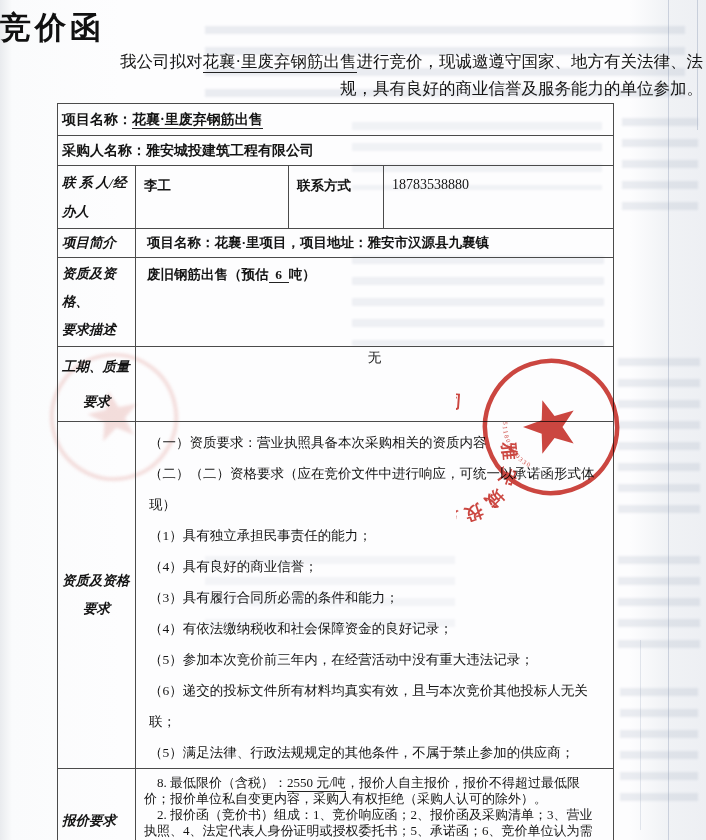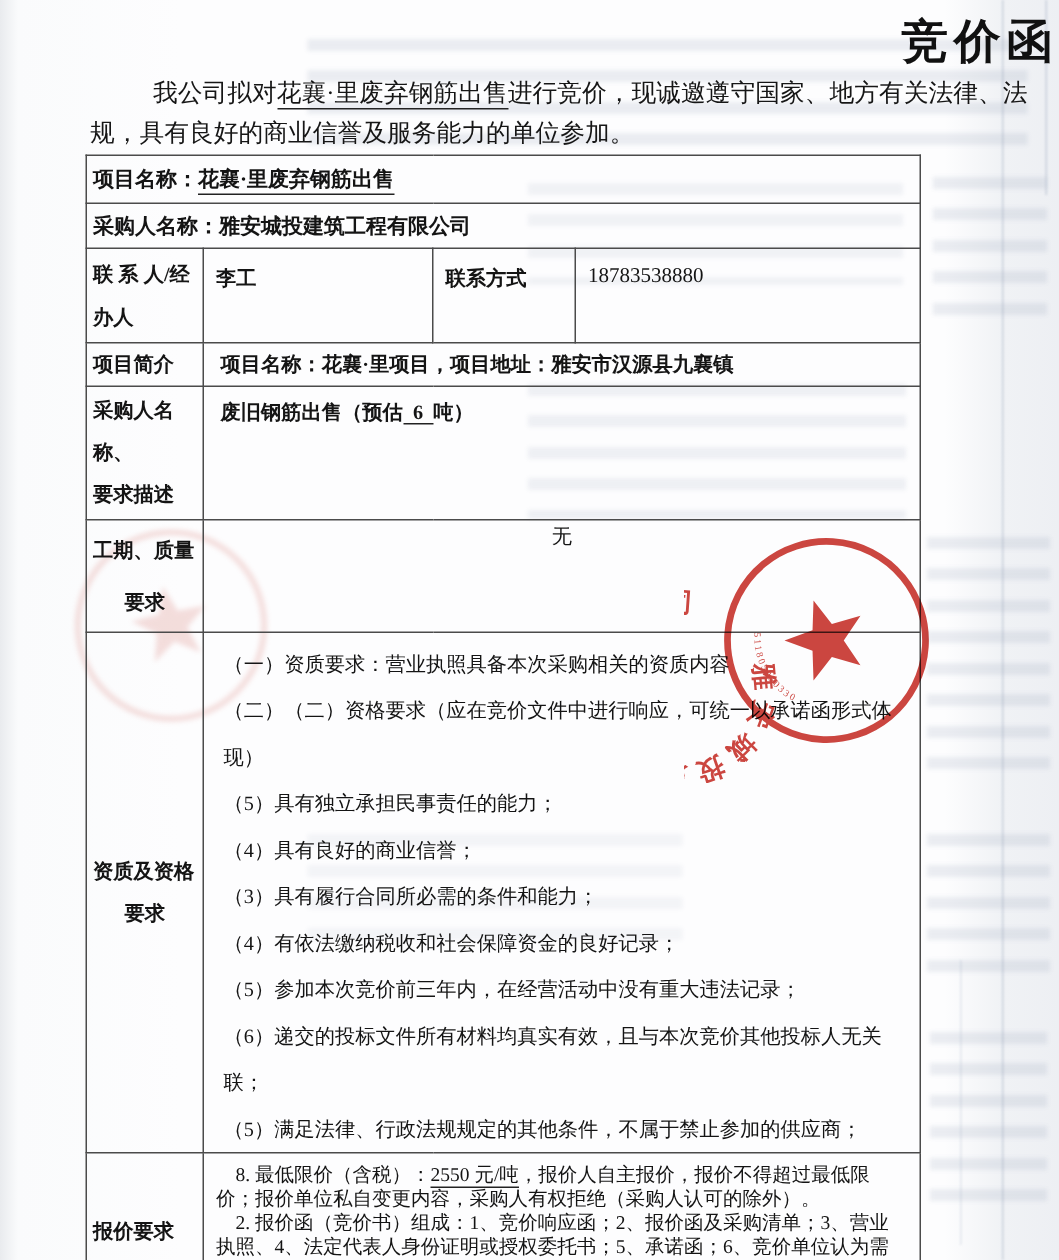--- a/index.html
+++ b/index.html
@@ -16,38 +16,38 @@
   .ghost {
     position:absolute; pointer-events:none;
     background:repeating-linear-gradient(180deg, rgba(125,140,168,0.20) 0 8px, rgba(0,0,0,0) 8px 21px);
     filter:blur(1.3px); opacity:.75;
   }
   .gline { position:absolute; width:1px; background:rgba(140,152,178,.38); filter:blur(.6px); pointer-events:none; }
   .ghost-stamp { position:absolute; left:43px; top:346px; width:142px; height:142px;
     opacity:.26; filter:blur(1.6px); transform:scaleX(-1) rotate(12deg); pointer-events:none; }
   
   .title {
-    position:absolute; top:7px; left:0; width:100%; text-align:right;
+    position:absolute; top:7px; left:0; width:100%; text-align:left;
     font-size:31px; font-weight:700; letter-spacing:4px; color:#111;
   }
   .intro {
     position:absolute; left:60px; top:48px; width:643px;
-    font-size:16.5px; line-height:27px; text-indent:42px; color:#161616;
+    font-size:16.5px; line-height:27px; text-indent:42px; color:#161616;text-align:right;
   }
   .u  { border-bottom:1.2px solid #222; padding-bottom:1px; }
   .u-pre { border-bottom:1.2px solid #222; white-space:pre; }
   
   table.main {
     position:absolute; left:57px; top:103px; width:556px;
     border-collapse:collapse; table-layout:fixed;
     font-size:13.5px; color:#141414;
   }
   table.main td { border:1px solid #4b4b4b; vertical-align:middle; padding:2px 4px; overflow:hidden; }
   .b   { font-weight:700; }
-  .lbl { font-weight:700; padding-left:3px; }
+  .lbl { font-weight:700; padding-left:3px;font-style:italic; }
   .ctr { text-align:center; }
   .cell-wide { padding-left:7px; font-size:14px; }
   .contact-lbl div { line-height:29px; }
   .contact-val { vertical-align:top !important; padding-top:11px !important; padding-left:8px !important; }
   .lh2 div { line-height:28px; }
   .lh-wide div { line-height:35px; }
   .brief-val { padding-left:11px !important; font-weight:700; }
   .scope-val { vertical-align:top !important; padding-top:8px !important; padding-left:11px !important; font-weight:700; }
   .none-val  { vertical-align:top !important; text-align:center; padding-top:2px !important; }
   .qual-val  { vertical-align:top !important; padding:5px 8px 0 13px !important; line-height:31px; }
@@ -112,21 +112,21 @@
       <td class="contact-val" style="font-size:14px">18783538880</td>
     </tr>
 
     <tr style="height:29px">
       <td class="lbl">项目简介</td>
       <td colspan="3" class="brief-val">项目名称：花襄·里项目，项目地址：雅安市汉源县九襄镇</td>
     </tr>
 
     <tr style="height:58px">
       <td class="lbl lh2">
-        <div>采购人名称、</div>
+        <div>资质及资格、</div>
         <div>要求描述</div>
       </td>
       <td colspan="3" class="scope-val"><span>废旧钢筋出售（预估</span><span class="u-pre">  6  </span><span>吨）</span></td>
     </tr>
 
     <tr style="height:68px">
       <td class="lbl lh-wide">
         <div>工期、质量</div>
         <div class="ctr">要求</div>
       </td>
@@ -134,21 +134,21 @@
     </tr>
 
     <tr style="height:275px">
       <td class="lbl lh2">
         <div>资质及资格</div>
         <div class="ctr">要求</div>
       </td>
       <td colspan="3" class="qual-val">
         <div>（一）资质要求：营业执照具备本次采购相关的资质内容</div>
         <div>（二）（二）资格要求（应在竞价文件中进行响应，可统一以承诺函形式体现）</div>
-        <div>（5）具有独立承担民事责任的能力；</div>
+        <div>（1）具有独立承担民事责任的能力；</div>
         <div>（4）具有良好的商业信誉；</div>
         <div>（3）具有履行合同所必需的条件和能力；</div>
         <div>（4）有依法缴纳税收和社会保障资金的良好记录；</div>
         <div>（5）参加本次竞价前三年内，在经营活动中没有重大违法记录；</div>
         <div>（6）递交的投标文件所有材料均真实有效，且与本次竞价其他投标人无关联；</div>
         <div>（5）满足法律、行政法规规定的其他条件，不属于禁止参加的供应商；</div>
       </td>
     </tr>
 
 

